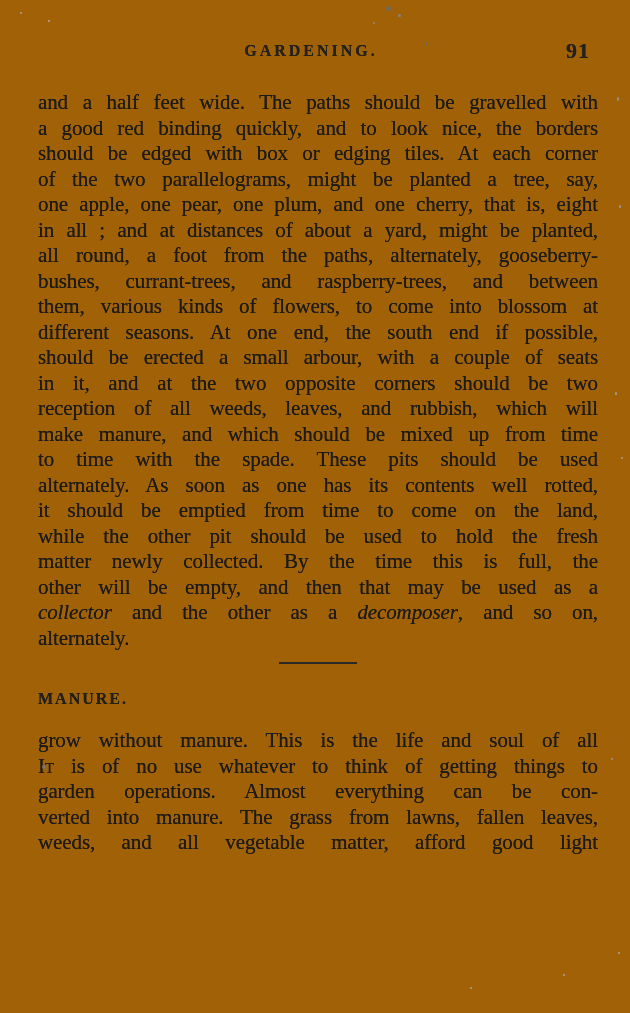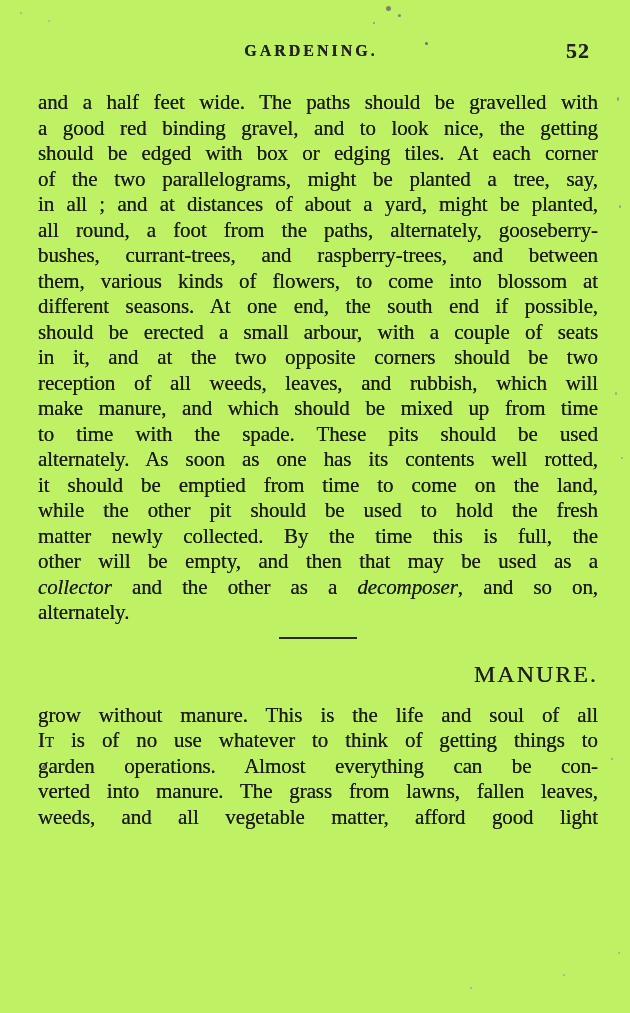--- a/index.html
+++ b/index.html
@@ -1,19 +1,19 @@
 <!DOCTYPE html>
 <html><head>
 <meta charset="utf-8">
 <style>
   html,body { margin:0; padding:0; background:#e9e8e5; }
   .page {
     position:relative;
     width:630px; height:1013px;
-    background:#bef264;
+    background:#a16207;
     font-family:"Liberation Serif", serif;
     color:#1d1b19;
     overflow:hidden;
   }
   
   .running-head {
     position:absolute; top:42px; left:38px; width:560px; height:26px;
   }
   .head-title {
     display:block; text-align:center; margin-right:14px;
@@ -42,44 +42,45 @@
   }
   .line.no-just { text-align-last:left;font-family:Liberation Serif, serif; }
   .sc { font-variant:small-caps; }
   
   .divider {
     width:78px; height:2px; background:#2b2826;
     margin:11px auto 0 auto;
   }
   .section-heading {
     margin:21px 0 15px 0;
-    font-size:24px; font-weight:normal; letter-spacing:2px;
-    text-align:right; line-height:28px;
+    font-size:16px; font-weight:bold; letter-spacing:2px;
+    text-align:left; line-height:28px;
     color:#232019;
     text-shadow:0 0 .6px rgba(30,28,24,.9);
   }
   
   .speck { position:absolute; border-radius:50%; }
 </style>
 </head>
 <body>
 
 <div class="page">
 
   <div class="running-head">
     <span class="head-title">GARDENING.</span>
-    <span class="page-number">52</span>
+    <span class="page-number">91</span>
   </div>
 
   <div class="text-block">
     <div class="paragraph">
         <div class="line">and a half feet wide. The paths should be gravelled with</div>
-        <div class="line">a good red binding gravel, and to look nice, the getting</div>
+        <div class="line">a good red binding quickly, and to look nice, the borders</div>
         <div class="line">should be edged with box or edging tiles. At each corner</div>
         <div class="line">of the two parallelograms, might be planted a tree, say,</div>
+        <div class="line">one apple, one pear, one plum, and one cherry, that is, eight</div>
         <div class="line">in all ; and at distances of about a yard, might be planted,</div>
         <div class="line">all round, a foot from the paths, alternately, gooseberry-</div>
         <div class="line">bushes, currant-trees, and raspberry-trees, and between</div>
         <div class="line">them, various kinds of flowers, to come into blossom at</div>
         <div class="line">different seasons. At one end, the south end if possible,</div>
         <div class="line">should be erected a small arbour, with a couple of seats</div>
         <div class="line">in it, and at the two opposite corners should be two</div>
         <div class="line">reception of all weeds, leaves, and rubbish, which will</div>
         <div class="line">make manure, and which should be mixed up from time</div>
         <div class="line">to time with the spade. These pits should be used</div>

